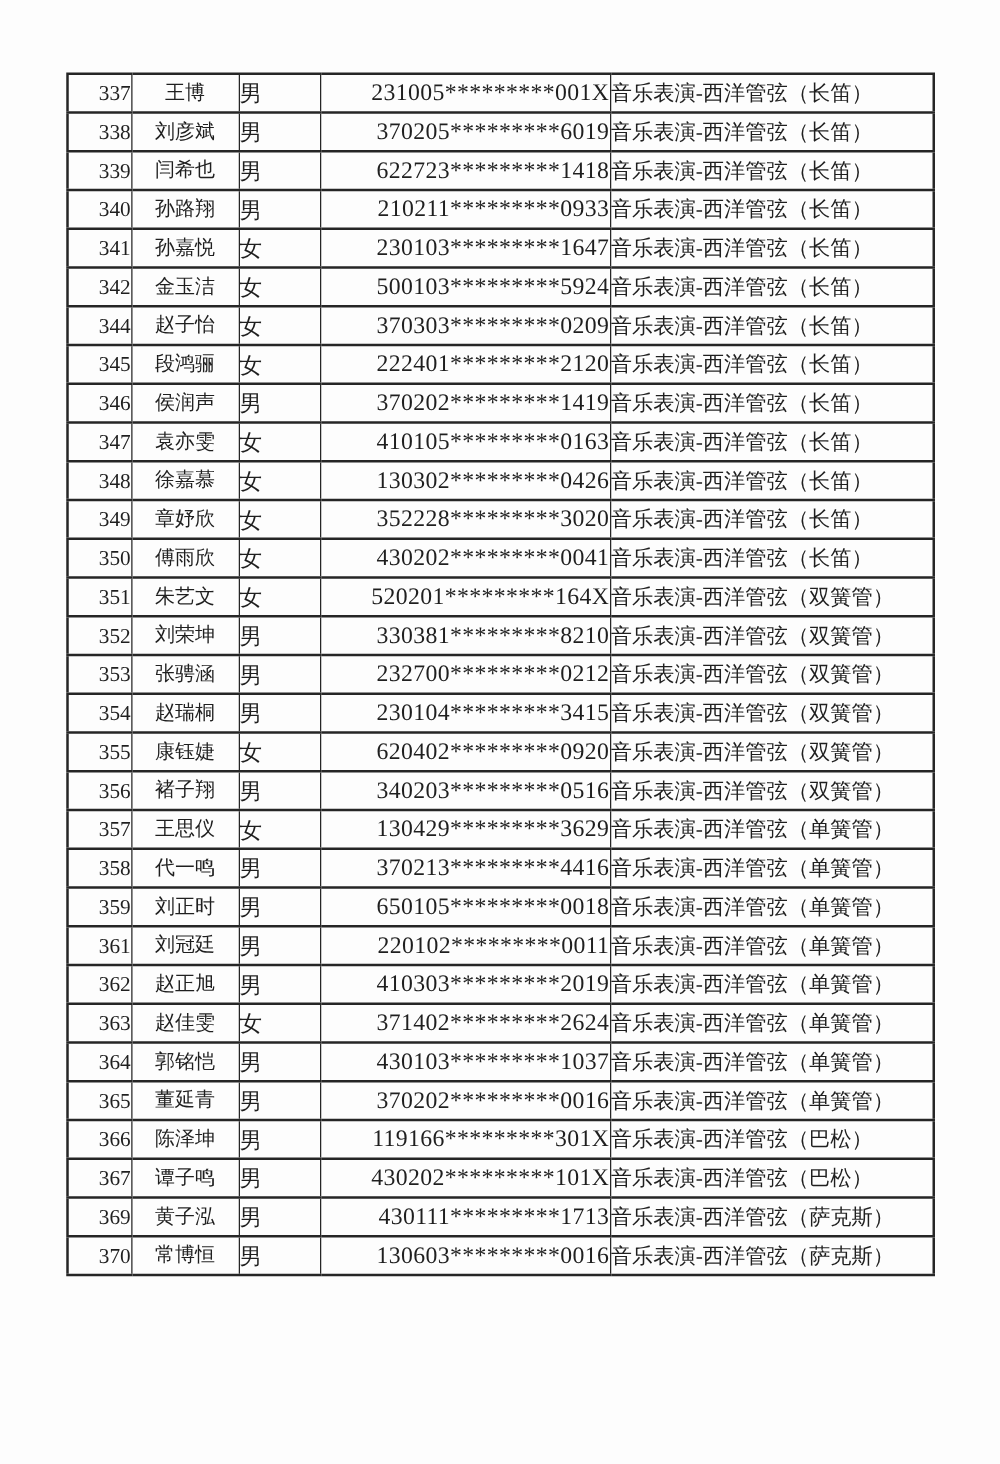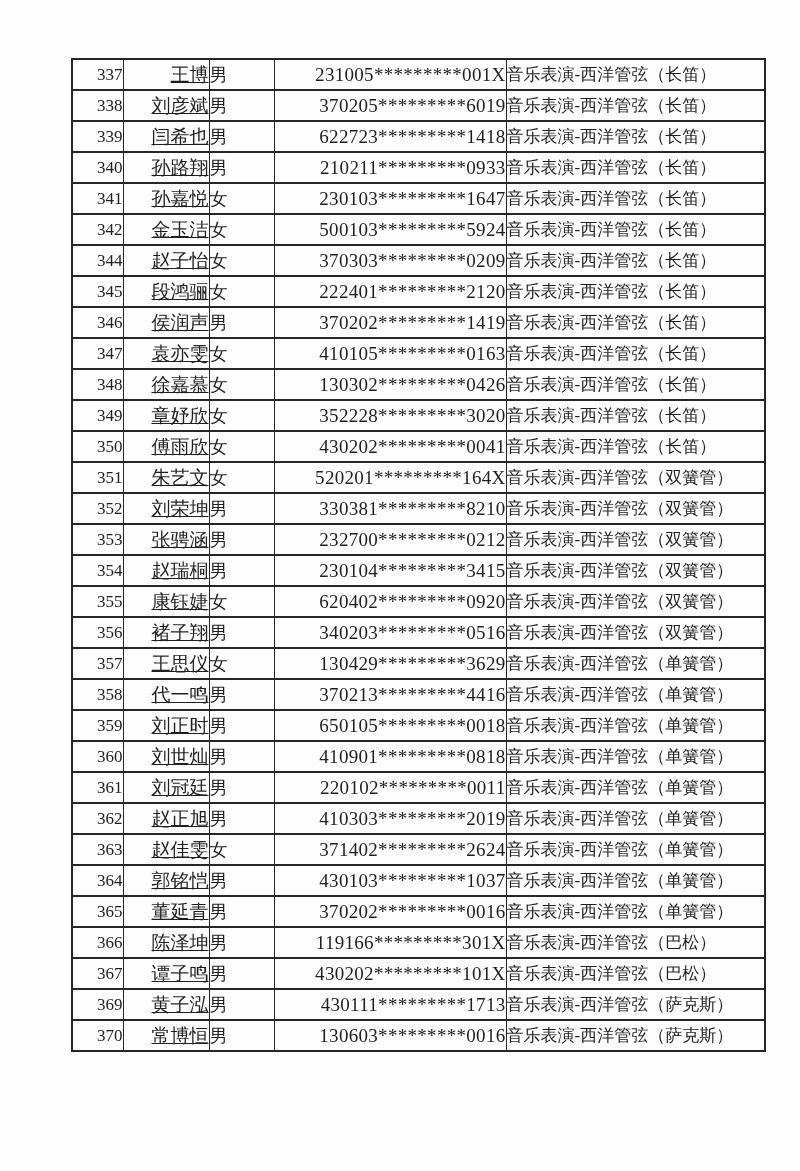--- a/index.html
+++ b/index.html
@@ -10,21 +10,21 @@
     width: 800px;
     height: 1171px;
     position: relative;
     background: #fdfdfd;
     font-family: "Liberation Serif", "DejaVu Serif", serif;
     color: #1f1f1f;
     overflow: hidden;
   }
   .roster-table {
     position: absolute;
-    left: 71px;
+    left: 53px;
     top: 58px;
     width: 693px;
     border-collapse: collapse;
     table-layout: fixed;
     border: 2px solid #262626;
     padding-left: 32px;
   }
   .roster-table td {
     border-left: 1px solid #262626;
     border-right: 1px solid #262626;
@@ -35,24 +35,23 @@
     vertical-align: middle;
     white-space: nowrap;
     overflow: hidden;
   }
   .c-no {
     text-align: right;
     padding-right: 2px;
     font-size: 17px;
   }
   .c-name {
-    text-align: right;
+    text-align: center;
     padding-left: 7px;
-    font-size: 19px;
-    text-decoration: underline;
+    font-size: 16px;
   }
   .c-gender {
     text-align: left;
     padding-left: 8px;
     font-size: 18px;
   }
   .c-id {
     text-align: right;
     padding-left: 5px;
     font-size: 19px;
@@ -225,27 +224,20 @@
     <td class="c-major">音乐表演-西洋管弦（单簧管）</td>
   </tr>
       <tr>
     <td class="c-no">359</td>
     <td class="c-name">刘正时</td>
     <td class="c-gender">男</td>
     <td class="c-id">650105*********0018</td>
     <td class="c-major">音乐表演-西洋管弦（单簧管）</td>
   </tr>
       <tr>
-    <td class="c-no">360</td>
-    <td class="c-name">刘世灿</td>
-    <td class="c-gender">男</td>
-    <td class="c-id">410901*********0818</td>
-    <td class="c-major">音乐表演-西洋管弦（单簧管）</td>
-  </tr>
-      <tr>
     <td class="c-no">361</td>
     <td class="c-name">刘冠廷</td>
     <td class="c-gender">男</td>
     <td class="c-id">220102*********0011</td>
     <td class="c-major">音乐表演-西洋管弦（单簧管）</td>
   </tr>
       <tr>
     <td class="c-no">362</td>
     <td class="c-name">赵正旭</td>
     <td class="c-gender">男</td>

